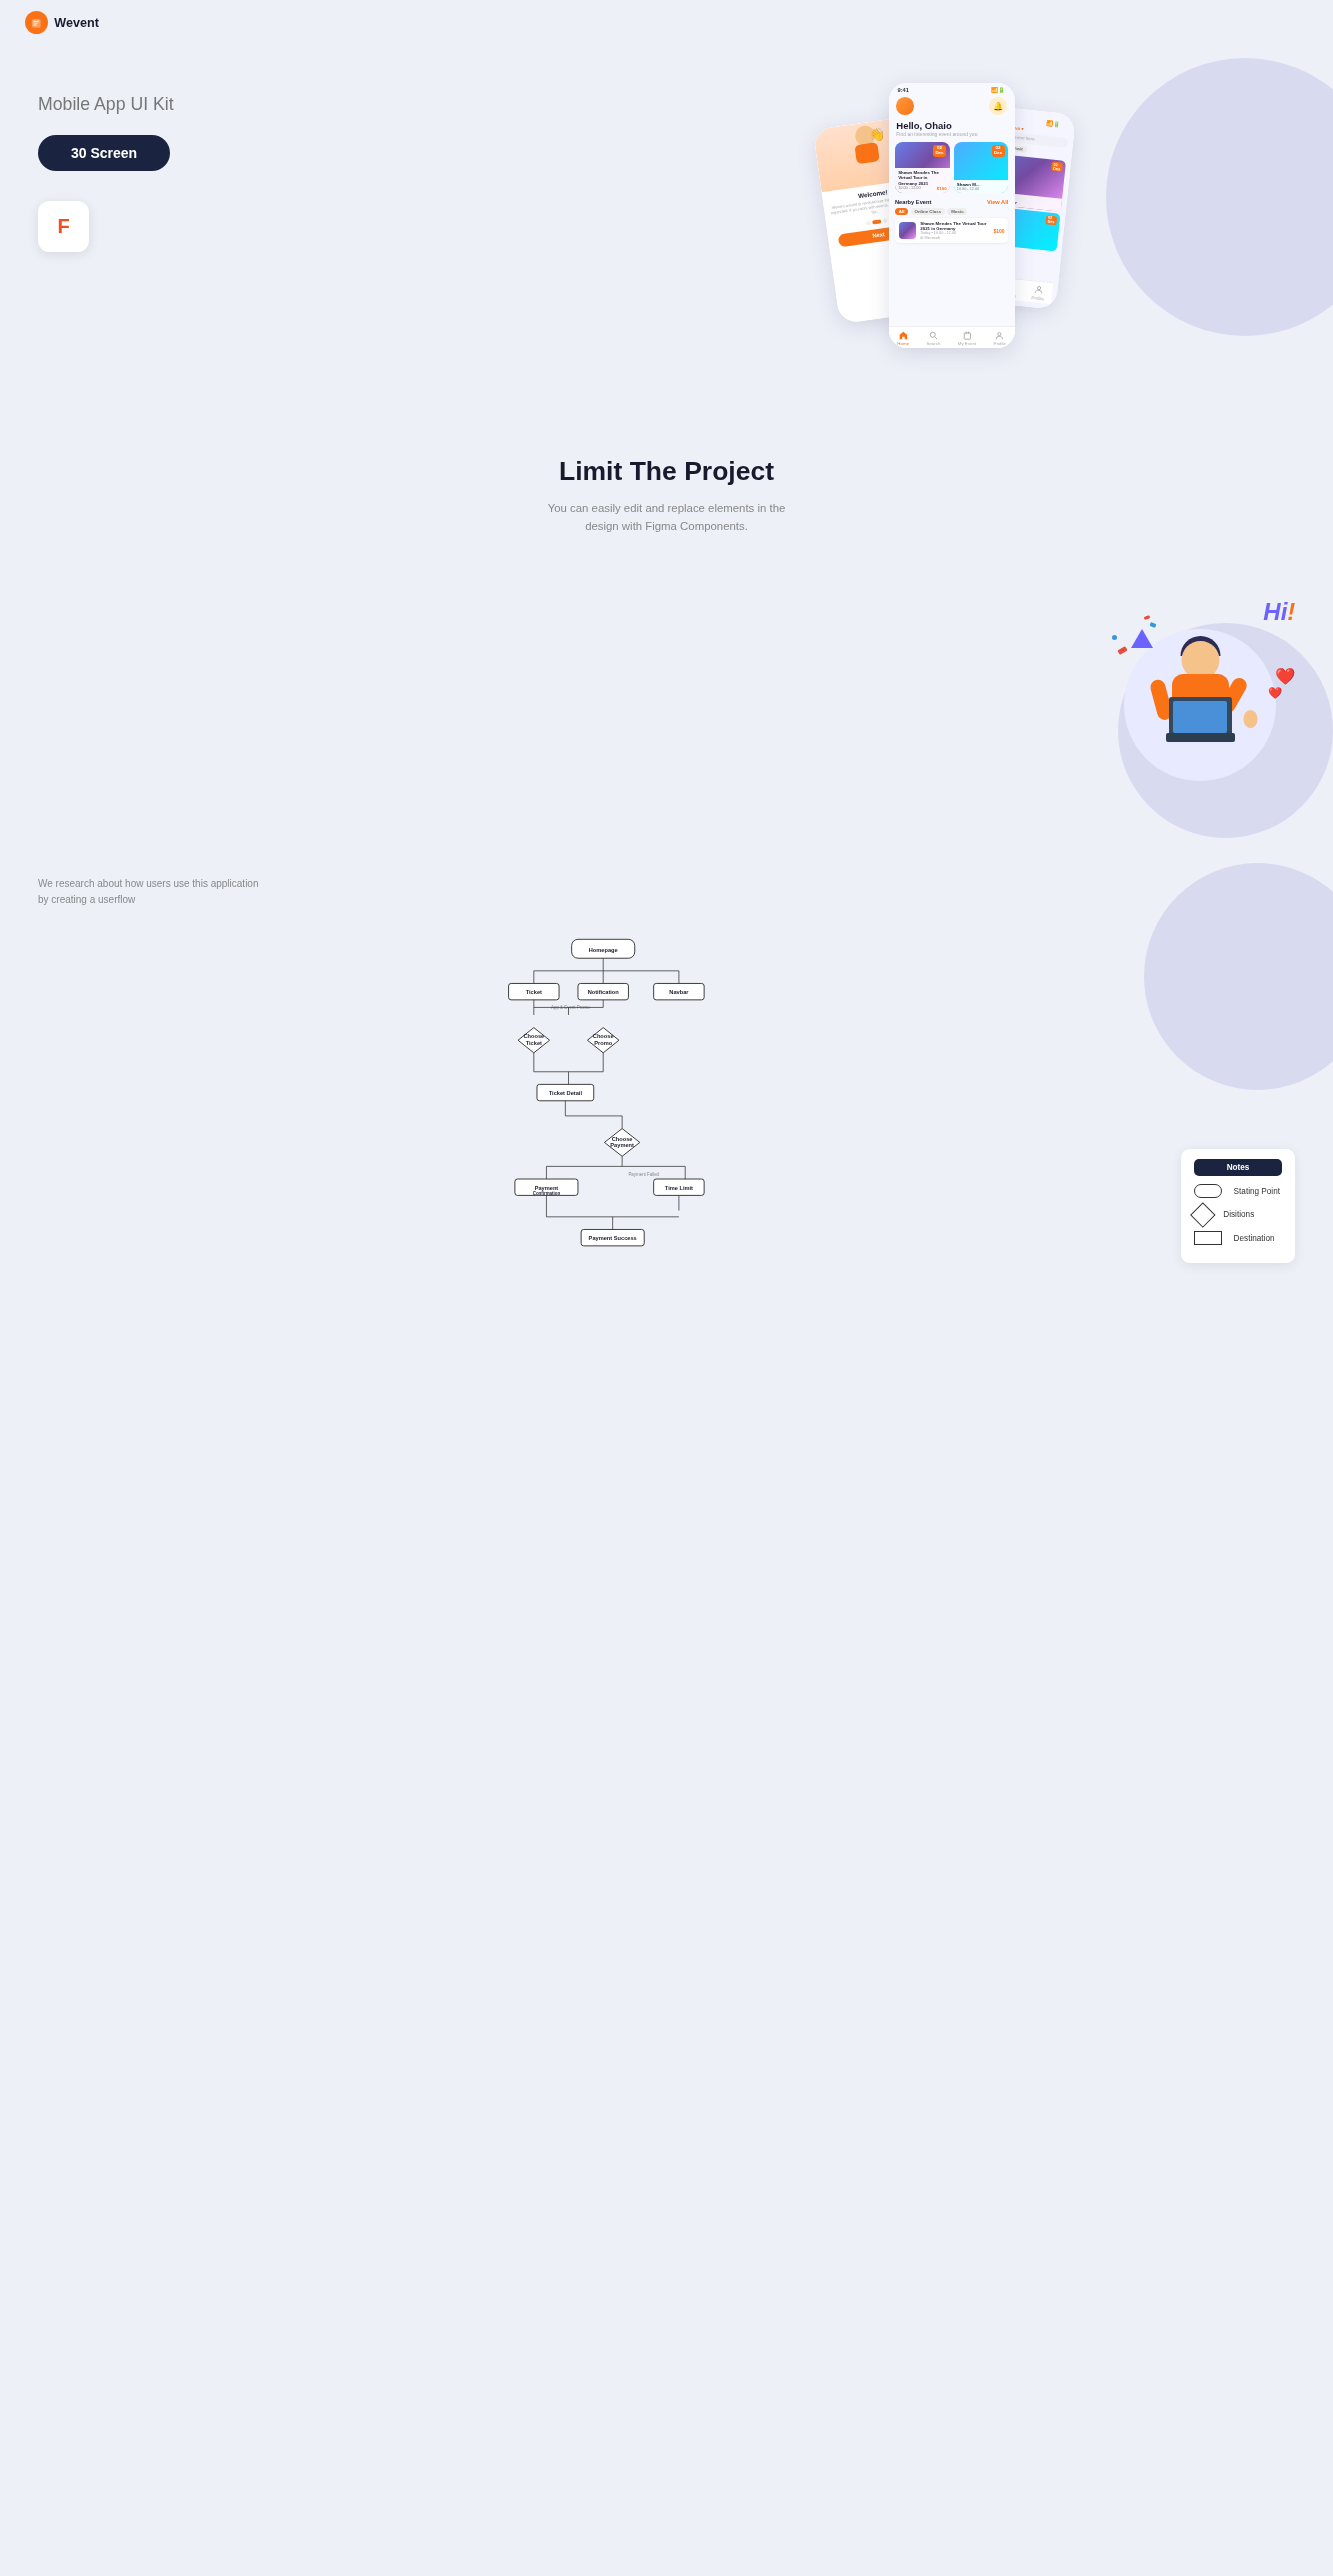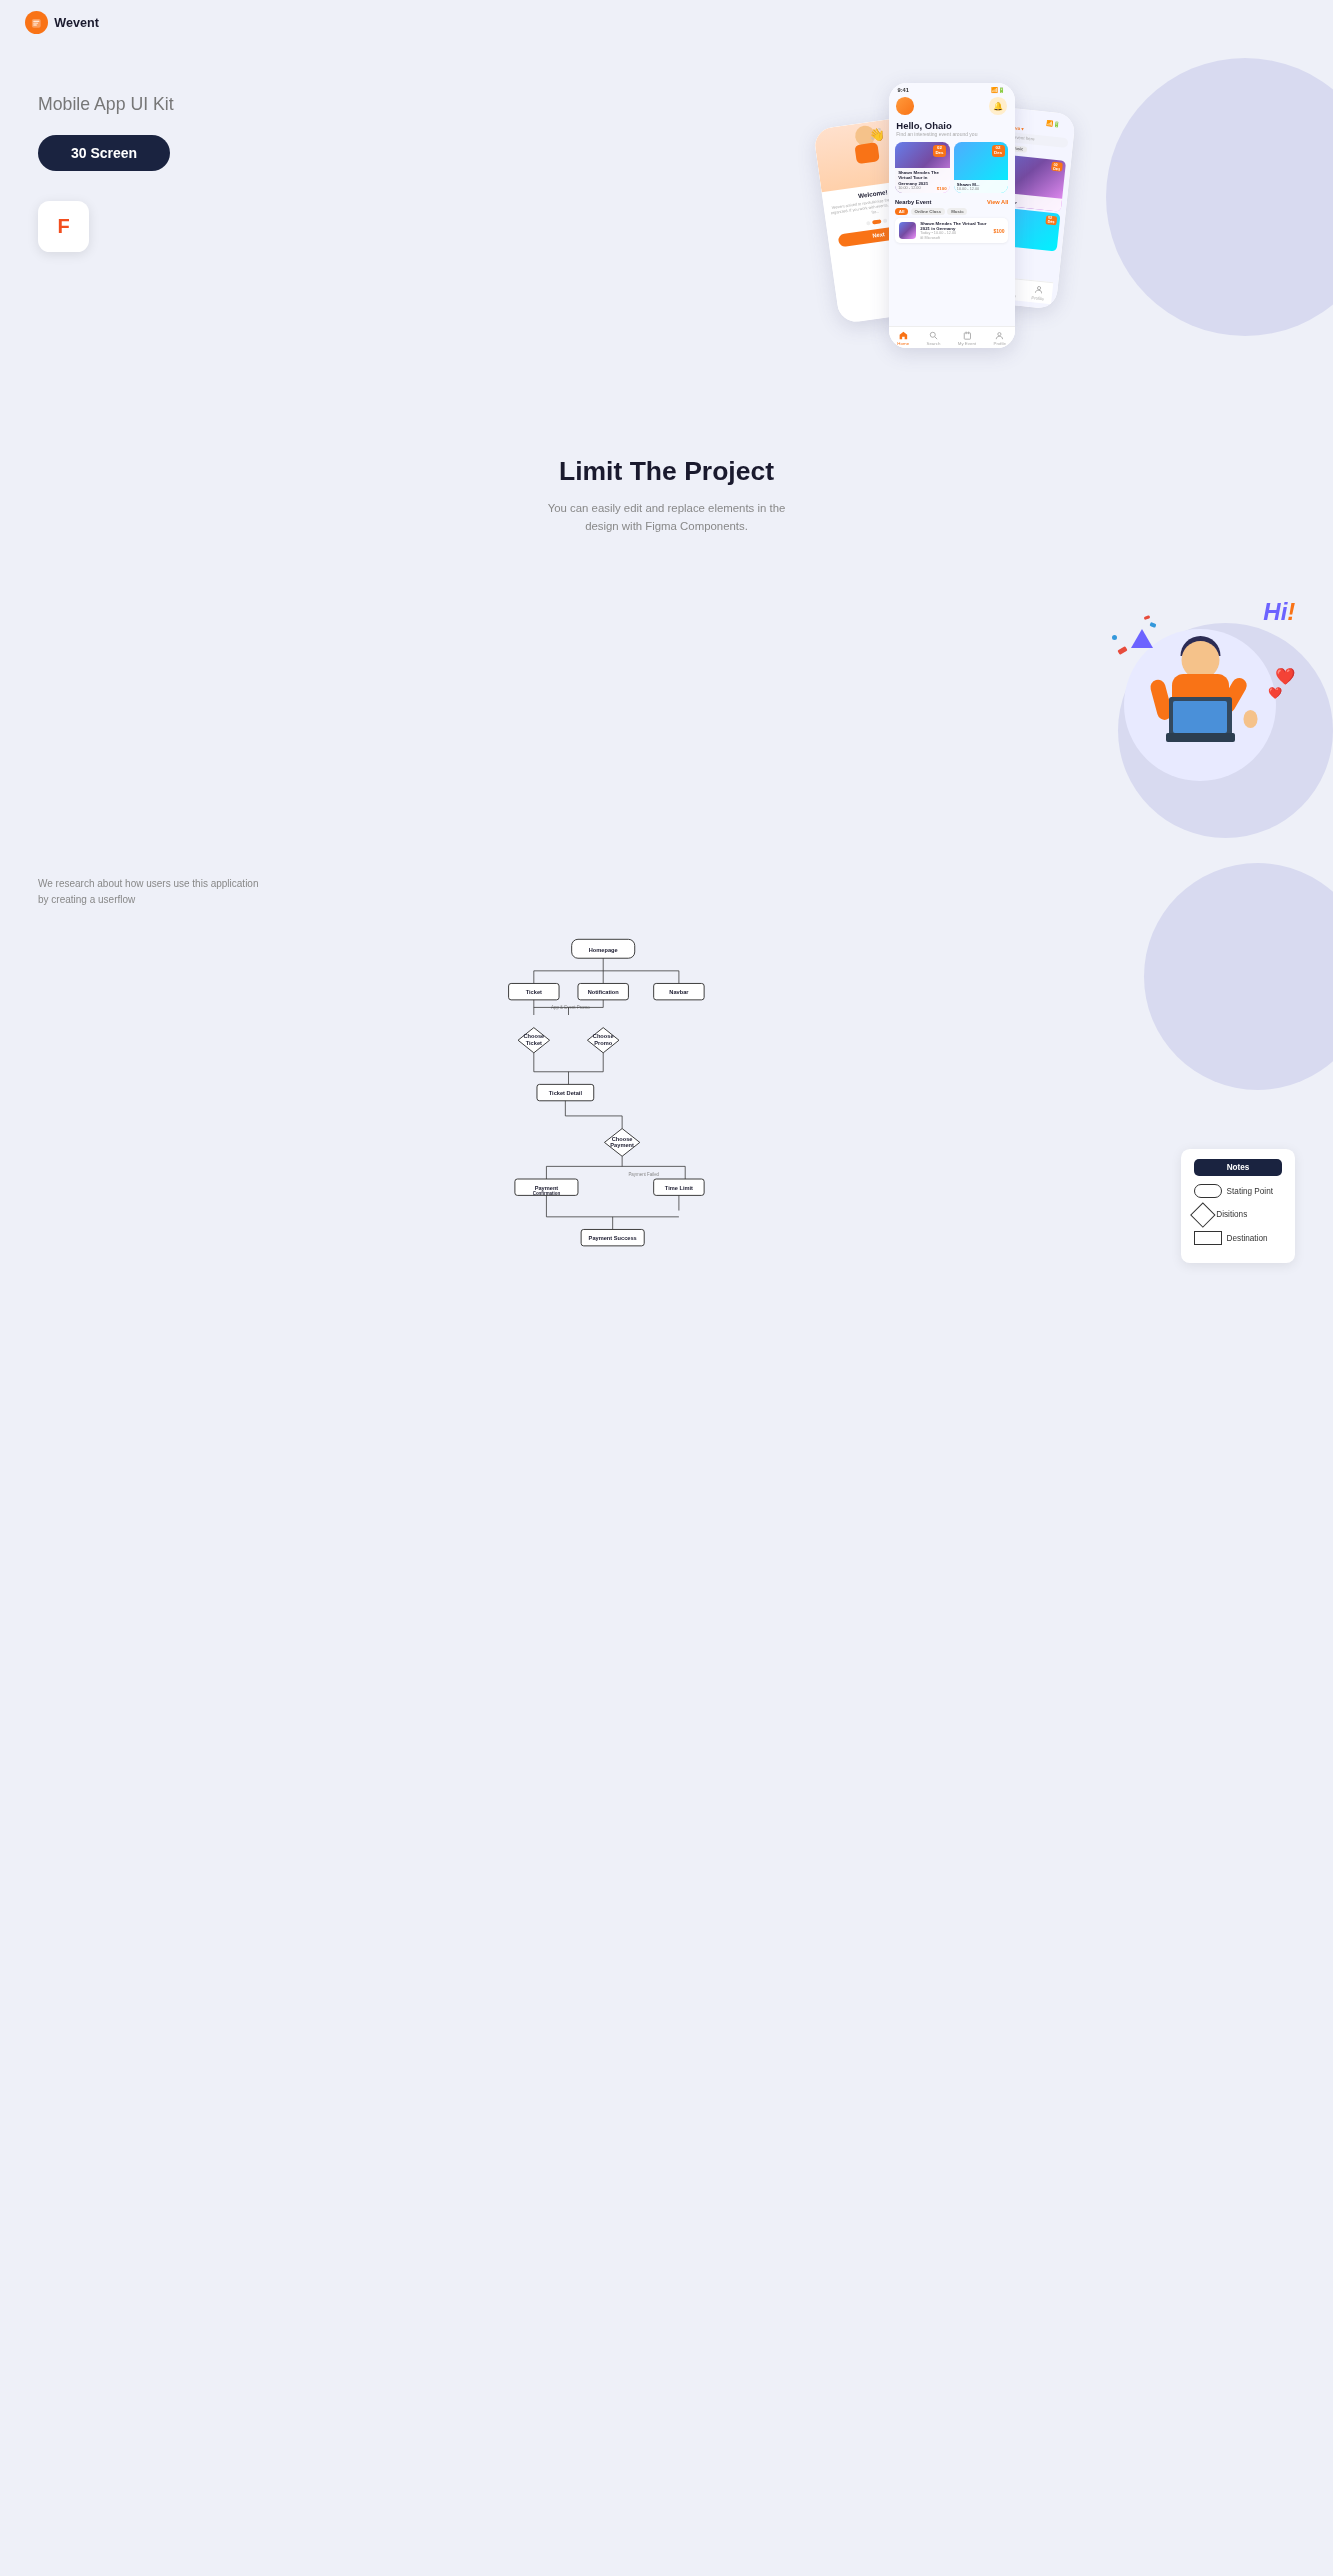--- a/index.html
+++ b/index.html
@@ -588,21 +588,21 @@
       font-size: 8.2px;
       font-weight: 700;
       text-align: center;
       padding: 3.8px 7.6px;
       border-radius: 5px;
       margin-bottom: 8.8px;
     }
     .notes-item {
       display: flex;
       align-items: center;
-      gap: 5px;
+      gap: 12px;
       margin-bottom: 7.6px;
     }
     .notes-shape-rect {
       width: 28px; height: 14px;
       border: 1.3px solid #333;
       border-radius: 7.6px;
       background: #fff;
       flex-shrink: 0;
     }
     .notes-shape-diamond {

